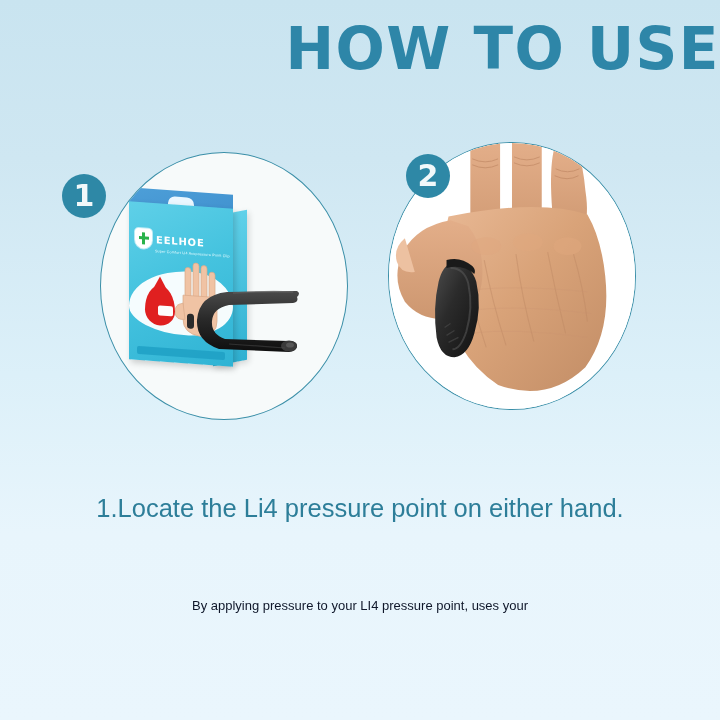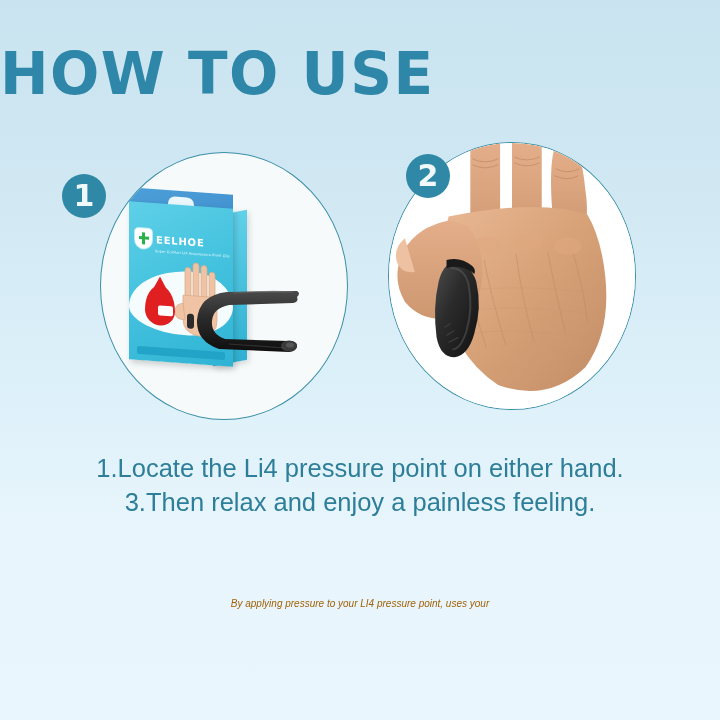--- a/index.html
+++ b/index.html
@@ -4,21 +4,21 @@
 <style>
   * { margin:0; padding:0; box-sizing:border-box; }
   html,body { width:720px; height:720px; }
   body {
     font-family:"Liberation Sans", sans-serif;
     background:linear-gradient(180deg,#c9e4f0 0%, #cfe7f2 22%, #dcf0f9 52%, #e8f5fc 74%, #eaf6fd 100%);
     position:relative; overflow:hidden;
   }
 
   
-  .title-wrap{ width:100%; text-align:left; padding-top:44px; }
+  .title-wrap{ width:100%; text-align:right; padding-top:19px; }
   .title{
     font-size:58px; font-weight:bold; letter-spacing:1.5px;
     color:#2e86a8; line-height:1.05;
     font-family:"DejaVu Sans", sans-serif;
   }
 
   
   .panels{ position:absolute; top:140px; left:0; width:720px; height:290px; }
 
   .panel{ position:absolute; width:248px; height:268px; }
@@ -127,25 +127,25 @@
 
   
   .hand-scene{ position:absolute; inset:0; }
 
   
   .steps{
     position:absolute; top:452px; left:0; width:720px; text-align:center;
     color:#2d7e99; font-size:25.5px; line-height:1.32;
     font-family:"Liberation Sans", sans-serif;
   }
-  .steps div{ white-space:nowrap; }
+  .steps div{ white-space:nowrap;margin-top:40px; }
 
   .note{
     position:absolute; top:596px; left:0; width:720px; text-align:center;
-    color:#a16207; font-size:10px; line-height:1.5;font-style:italic;
+    color:#0f172a; font-size:13px; line-height:1.5;
   }
   .note div{ white-space:nowrap; }
 </style>
 </head>
 <body>
 
 <div class="title-wrap">
   <div class="title">HOW TO USE</div>
 </div>
 
@@ -273,18 +273,17 @@
         </g>
         <path d="M58 118 Q72 114 84 124 Q88 128 86 132 Q74 122 58 126 Z" fill="#1a1a1a"></path>
       </svg>
     </div>
     <div class="badge badge-2">2</div>
   </div>
 </div>
 
 <div class="steps">
   <div>1.Locate the Li4 pressure point on either hand.</div>
-  <div>3.Then relax and enjoy a painless feeling.</div>
 </div>
 
 <div class="note">
   <div>By applying pressure to your LI4 pressure point, uses your</div>
 </div>
 
 </body></html>

